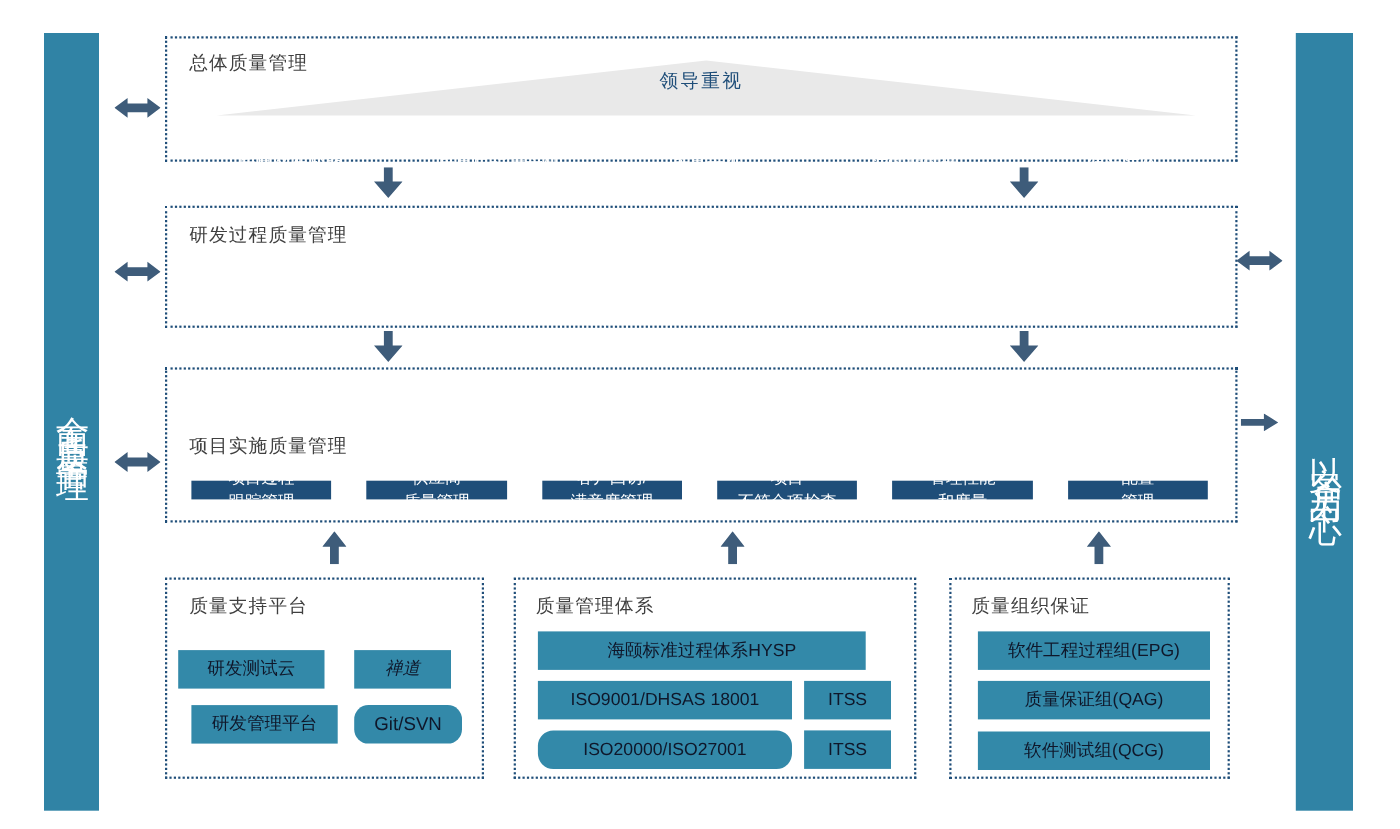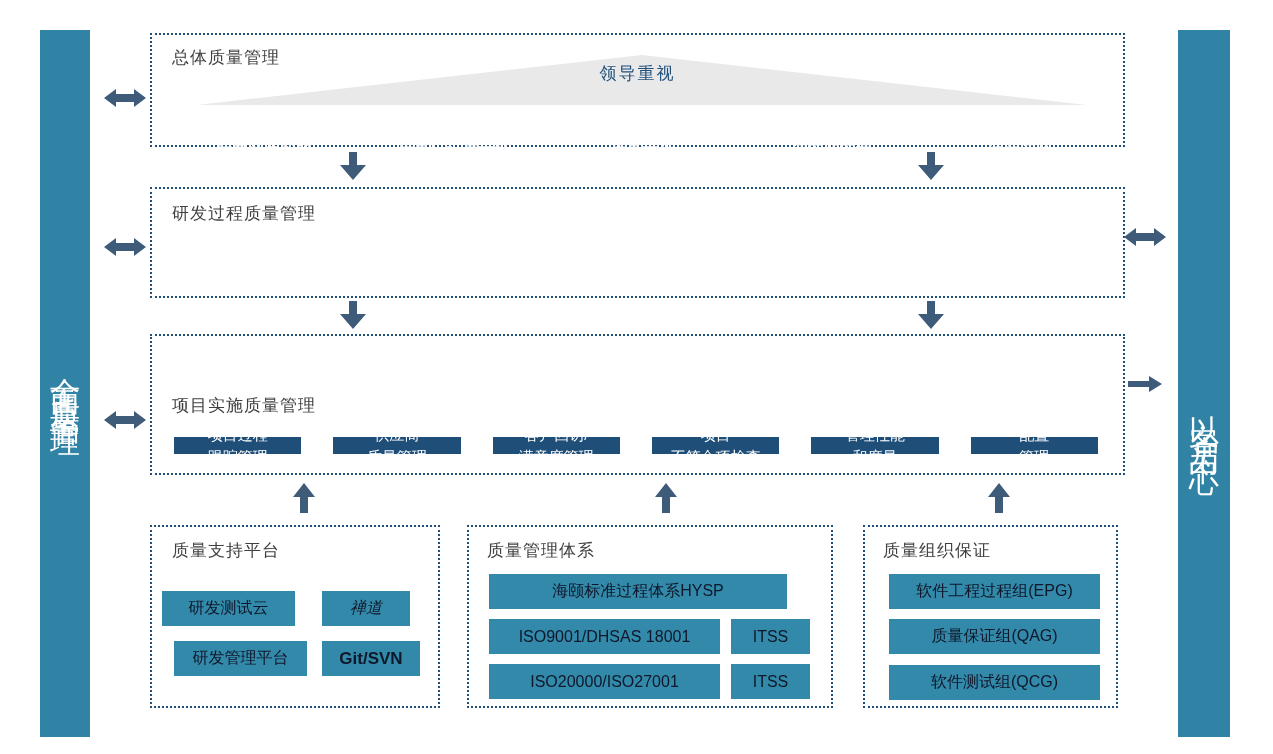--- a/index.html
+++ b/index.html
@@ -27,21 +27,21 @@
                 color:var(--dark-blue); letter-spacing:2px;}
 
   .pill-row{position:absolute; display:flex;}
   .pill{background:var(--dark-blue); color:#fff; display:flex; align-items:center;
         justify-content:center; text-align:center; font-size:16px; flex:1;margin-top:44px;}
   .pill.teal{background:var(--teal);}
   .two-line{font-size:15px; line-height:1.45; white-space:pre-line;}
 
   .sbtn{position:absolute; background:var(--teal); color:#0f172a; display:flex; align-items:center;
         justify-content:center; text-align:center; font-size:16px;}
-  .sbtn.bold{font-weight:bold; font-size:17px;}
+  .sbtn.bold{font-weight:normal; font-size:17px;border-radius:13px;}
 
   .arrow{position:absolute; line-height:0;}
   .arrow svg{display:block;}
   .arrow path{fill:var(--arrow);}
 </style>
 </head>
 <body>
 
 <div class="canvas">
 
@@ -102,21 +102,21 @@
     <div class="sbtn" style="left:170px; top:64px; width:88px; height:35px;font-style:italic;">禅道</div>
     <div class="sbtn" style="left:22px; top:114px; width:133px; height:35px;">研发管理平台</div>
     <div class="sbtn bold" style="left:170px; top:114px; width:98px; height:35px;">Git/SVN</div>
   </div>
 
   <div class="dotbox" style="left:467px; top:525px; width:366px; height:183px;">
     <div class="box-title" style="left:18px; top:12px;">质量管理体系</div>
     <div class="sbtn" style="left:20px; top:47px; width:298px; height:35px;">海颐标准过程体系HYSP</div>
     <div class="sbtn" style="left:20px; top:92px; width:231px; height:35px;">ISO9001/DHSAS 18001</div>
     <div class="sbtn" style="left:262px; top:92px; width:79px; height:35px;">ITSS</div>
-    <div class="sbtn" style="left:20px; top:137px; width:231px; height:35px;">ISO20000/ISO27001</div>
+    <div class="sbtn" style="left:20px; top:137px; width:231px; height:35px;border-radius:14px;">ISO20000/ISO27001</div>
     <div class="sbtn" style="left:262px; top:137px; width:79px; height:35px;">ITSS</div>
   </div>
 
   <div class="dotbox" style="left:863px; top:525px; width:255px; height:183px;">
     <div class="box-title" style="left:18px; top:12px;">质量组织保证</div>
     <div class="sbtn" style="left:24px; top:47px; width:211px; height:35px;">软件工程过程组(EPG)</div>
     <div class="sbtn" style="left:24px; top:92px; width:211px; height:35px;">质量保证组(QAG)</div>
     <div class="sbtn" style="left:24px; top:138px; width:211px; height:35px;">软件测试组(QCG)</div>
   </div>
 

